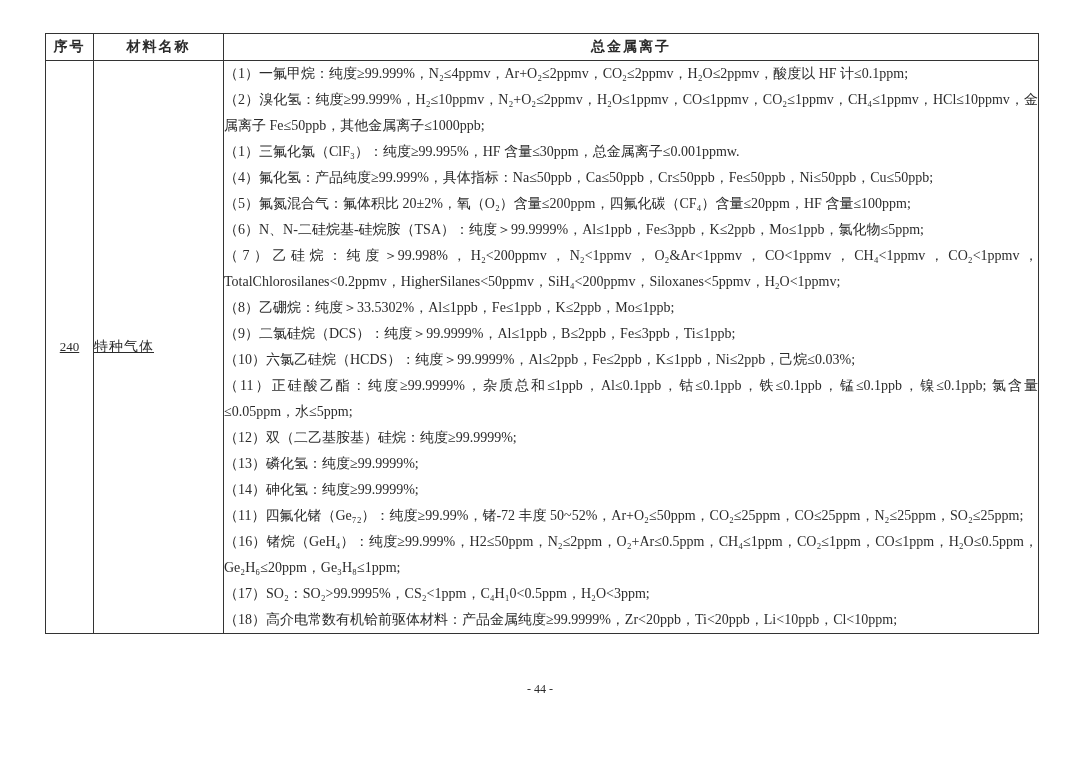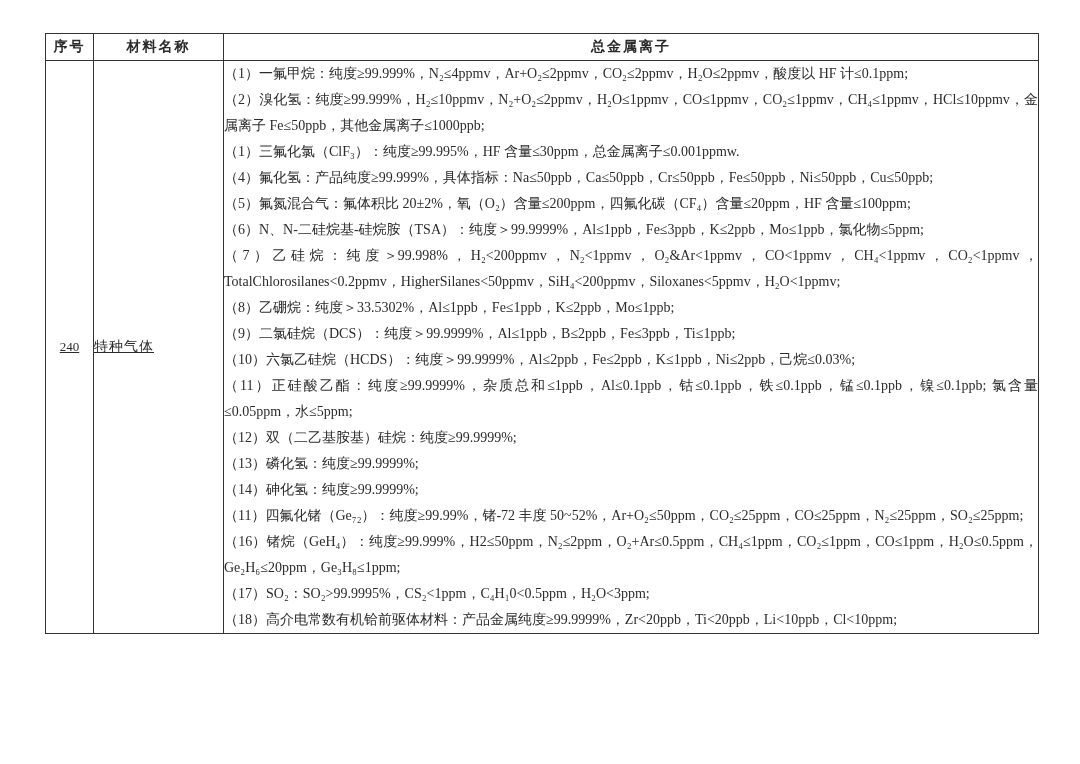--- a/index.html
+++ b/index.html
@@ -114,14 +114,17 @@
               <p class="req-line">（11）四氟化锗（Ge₇₂）：纯度≥99.99%，锗-72 丰度 50~52%，Ar+O₂≤50ppm，CO₂≤25ppm，CO≤25ppm，N₂≤25ppm，SO₂≤25ppm;</p>
               <p class="req-line">（16）锗烷（GeH₄）：纯度≥99.999%，H2≤50ppm，N₂≤2ppm，O₂+Ar≤0.5ppm，CH₄≤1ppm，CO₂≤1ppm，CO≤1ppm，H₂O≤0.5ppm，Ge₂H₆≤20ppm，Ge₃H₈≤1ppm;</p>
               <p class="req-line">（17）SO₂：SO₂&gt;99.9995%，CS₂&lt;1ppm，C₄H₁0&lt;0.5ppm，H₂O&lt;3ppm;</p>
               <p class="req-line">（18）高介电常数有机铪前驱体材料：产品金属纯度≥99.9999%，Zr&lt;20ppb，Ti&lt;20ppb，Li&lt;10ppb，Cl&lt;10ppm;</p>
             </div>
         </td>
       </tr>
     </tbody>
   </table>
 
+  <div class="footer">
+    <span>- 44 -</span>
+  </div>
 
 </div>
 
 </body></html>

